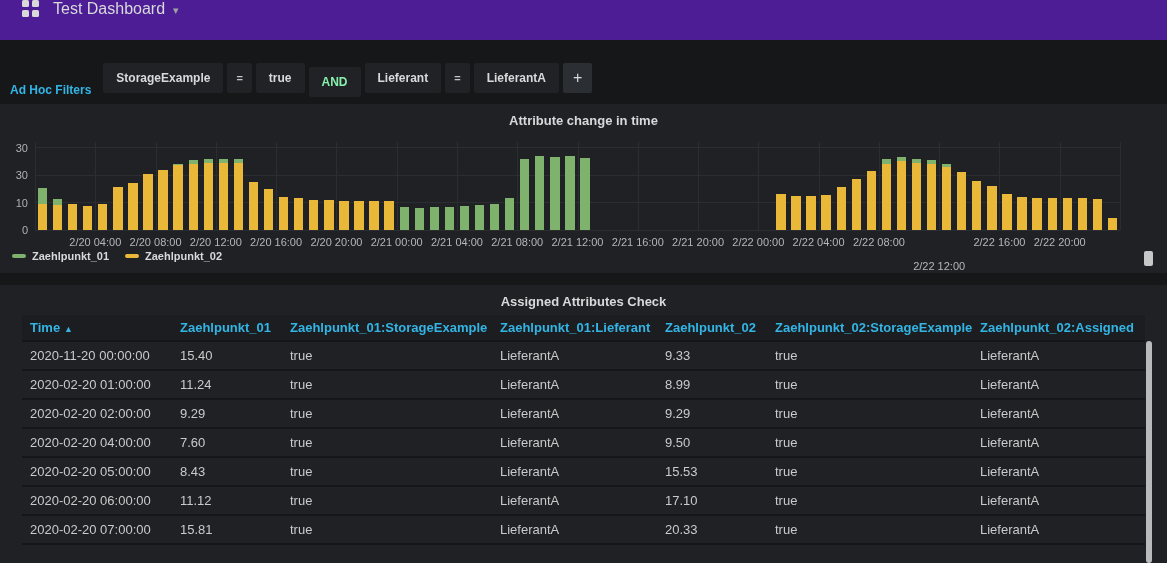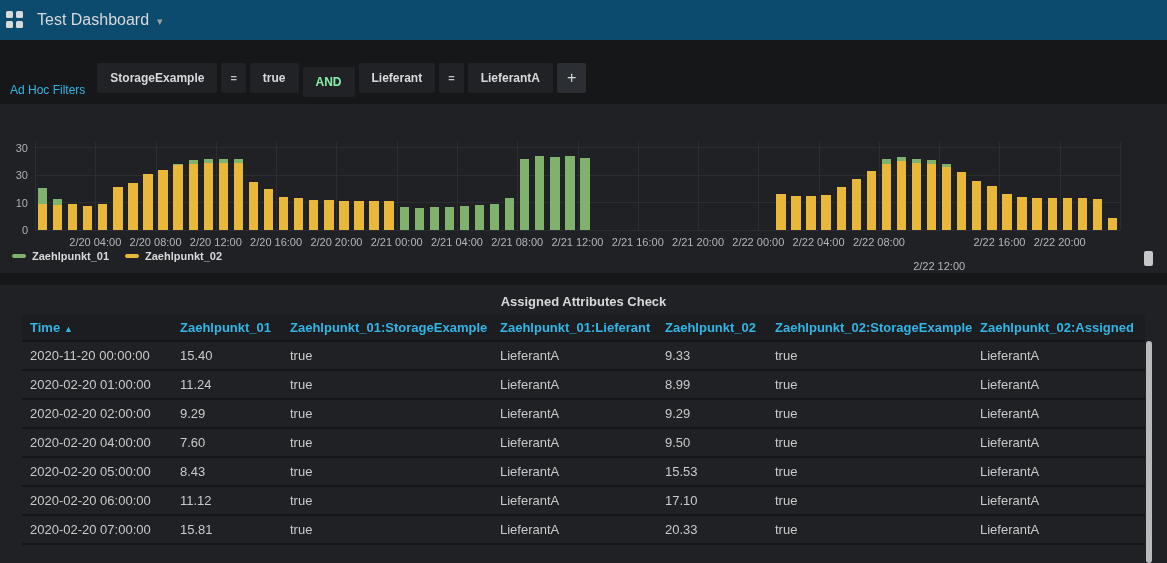--- a/index.html
+++ b/index.html
@@ -1,28 +1,28 @@
 <!DOCTYPE html>
 <html><head>
 <meta charset="utf-8">
 <style>
   * { box-sizing: border-box; }
   body { margin:0; background:#161719; font-family:"Liberation Sans", sans-serif; }
   .root { position:relative; width:1167px; height:563px; overflow:hidden; background:#161719; }
 
   
-  .topbar { position:absolute; top:0; left:0; right:0; height:40px; background:#0c4a6e; display:flex; align-items:center; padding-left:6px; }
+  .topbar { position:absolute; top:0; left:0; right:0; height:40px; background:#4c1d95; display:flex; align-items:flex-start; padding-left:22px; }
   .apps-icon { width:18px; height:18px; display:grid; grid-template-columns:7px 7px; grid-template-rows:7px 7px; gap:3px; margin-right:13px; cursor:pointer; }
   .apps-icon span { background:#d8d9da; border-radius:1.5px; }
   .dash-title { color:#d8d9da; font-size:16px; display:flex; align-items:center; gap:8px; cursor:pointer; }
   .caret { color:#9fa1a3; font-size:11px; padding-top:2px; }
 
   
   .submenu { position:absolute; top:62px; left:10px; right:0; height:32px; display:flex; align-items:center; gap:4px; }
-  .filter-label { color:#33b5e5; font-size:12px; font-weight:normal; margin-right:8px;margin-top:24px; }
+  .filter-label { color:#33b5e5; font-size:12px; font-weight:bold; margin-right:8px;margin-top:24px; }
   #filter-items { display:flex; align-items:center; gap:4px; }
   .seg { background:#202226; color:#d8d9da; font-size:12px; font-weight:bold; padding:0 13px; height:30px; display:flex; align-items:center; border-radius:2px; cursor:pointer; white-space:nowrap; }
   .seg.op { padding:0 9px; font-size:11px; color:#c3c4c5; }
   .seg.cond { color:#86efac;margin-top:8px; }
   .seg.add { background:#2b2f34; font-size:16px; padding:0 10px; font-weight:normal; }
 
   
   .panel { position:absolute; left:0; right:0; background:#1f2124; }
   .panel-title { text-align:center; color:#d8d9da; font-size:13px; font-weight:bold; padding-top:9px; cursor:pointer; }
 
@@ -75,20 +75,21 @@
         <span class="seg value">true</span>
         <span class="seg cond">AND</span>
         <span class="seg key">Lieferant</span>
         <span class="seg op">=</span>
         <span class="seg value">LieferantA</span>
         <span class="seg add">+</span>
       </div>
   </div>
 
   <div class="panel chart-panel" id="chart-panel">
+    <div class="panel-title">Attribute change in time</div>
     <div class="plot" id="plot">
         <div class="gridline-h" style="bottom: -0.5px;"></div>
         <div class="gridline-h" style="bottom: 27px;"></div>
         <div class="gridline-h" style="bottom: 54.5px;"></div>
         <div class="gridline-h" style="bottom: 82px;"></div>
         <div class="gridline-v" style="left: 0px;"></div>
         <div class="gridline-v" style="left: 60.2778px;"></div>
         <div class="gridline-v" style="left: 120.556px;"></div>
         <div class="gridline-v" style="left: 180.833px;"></div>
         <div class="gridline-v" style="left: 241.111px;"></div>

